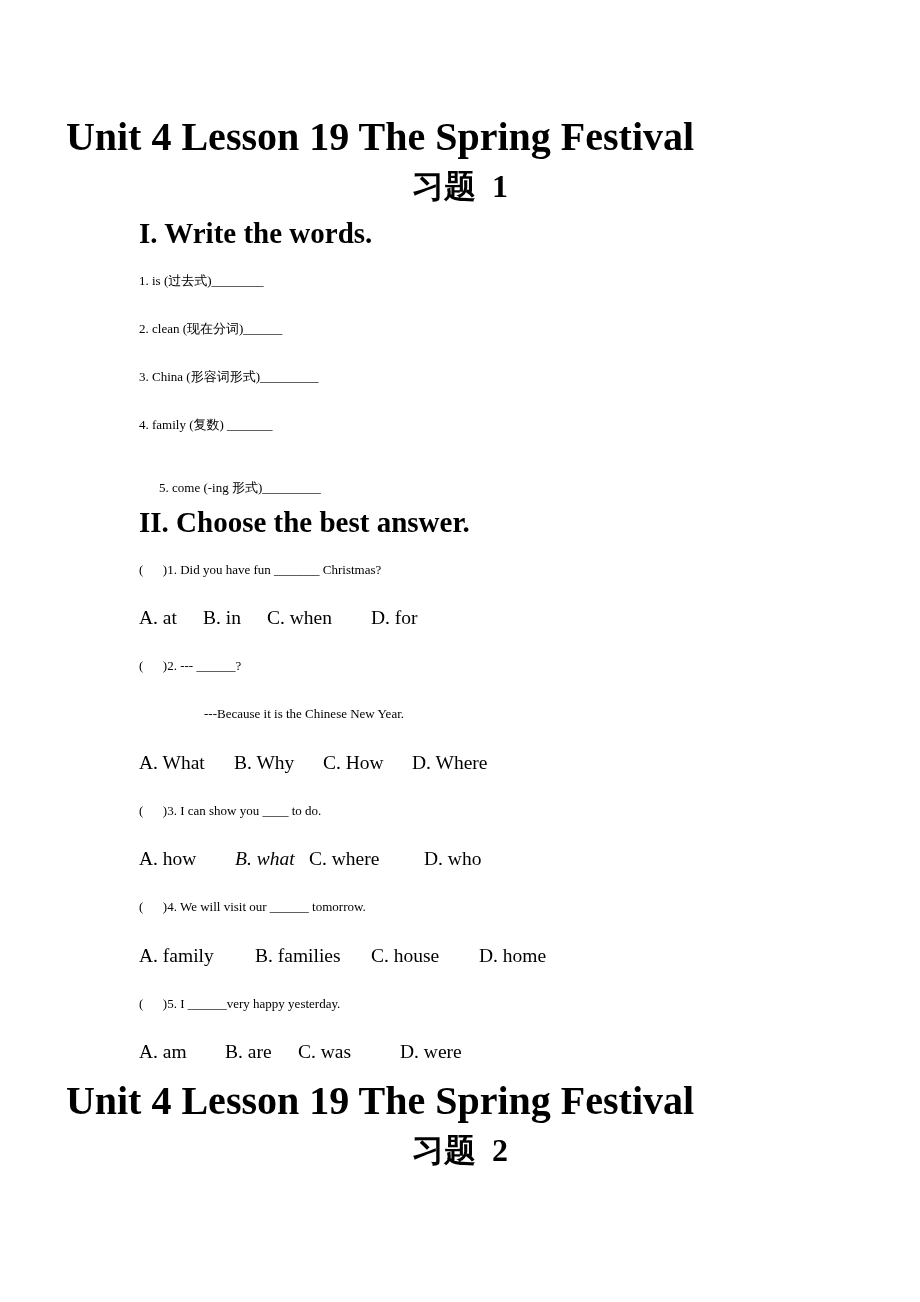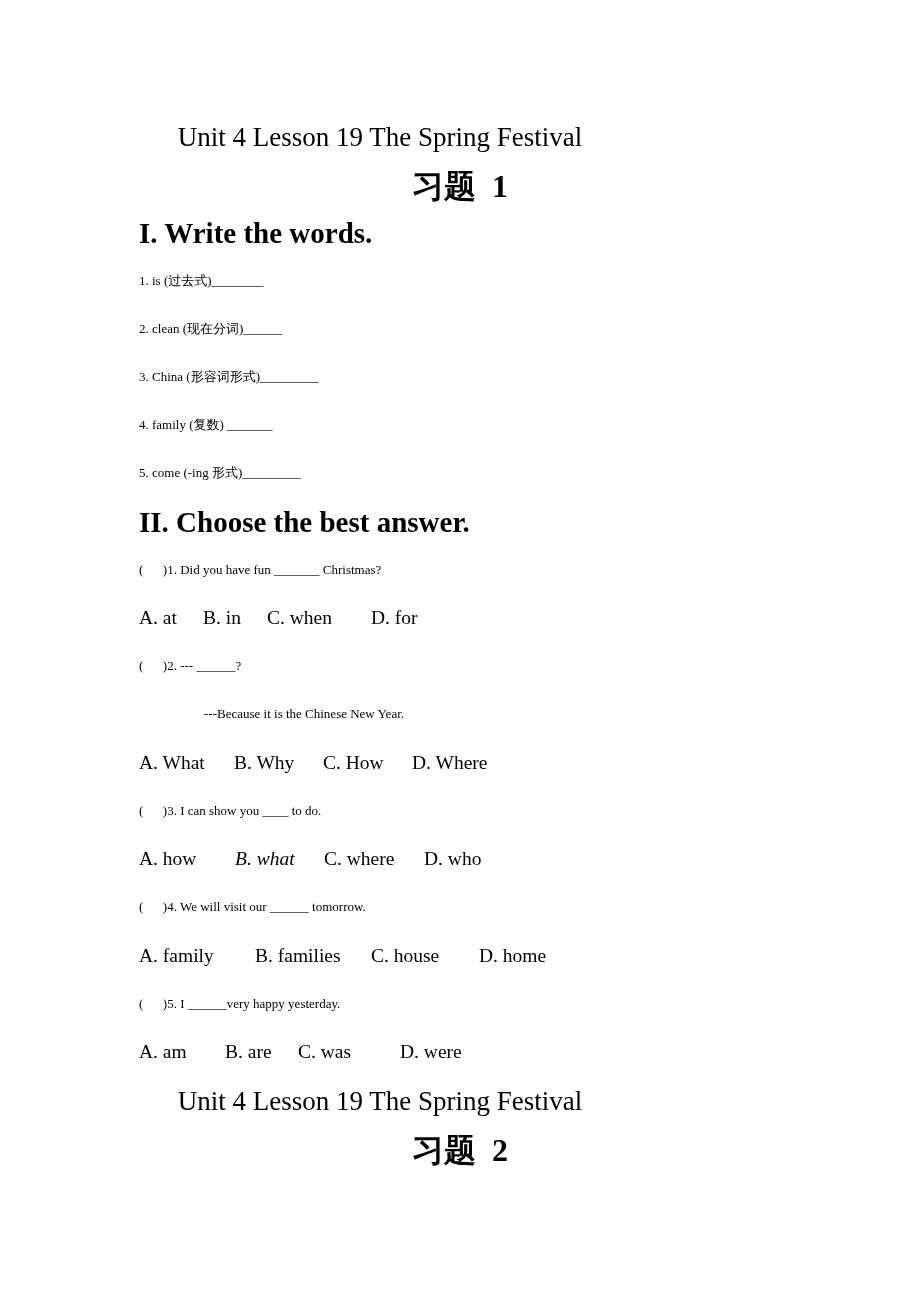--- a/index.html
+++ b/index.html
@@ -1,19 +1,19 @@
 <!DOCTYPE html>
 <html><head>
 <meta charset="utf-8">
 <style>
   html, body { margin: 0; padding: 0; background: #ffffff; }
   body { width: 920px; height: 1302px; position: relative; overflow: hidden;
          font-family: "Liberation Serif", "DejaVu Serif", serif; color: #000; }
   .title { position: absolute; left: 0; width: 760px; text-align: center;
-           font-weight: normal; font-size: 27px; line-height: 40px; }
+           font-weight: bold; font-size: 40px; line-height: 40px; }
   .subtitle { position: absolute; left: 0; width: 920px; text-align: center;
               font-weight: bold; font-size: 32px; line-height: 40px; }
   .subtitle .cjk { font-family: Liberation Mono, monospace; font-weight: bold; }
   .section { position: absolute; left: 139px; font-weight: bold; font-size: 29px; line-height: 34px; }
   .line { position: absolute; left: 139px; font-size: 13px; line-height: 24px; white-space: pre; }
   .opt { position: absolute; font-size: 19.5px; line-height: 24px; white-space: pre; }
   .indent { left: 204px; }
 </style>
 </head>
 <body>
@@ -21,41 +21,41 @@
 <div class="title" style="top:117px;">Unit 4 Lesson 19 The Spring Festival</div>
 <div class="subtitle" style="top:166px;">
   <span class="cjk">习题</span>&nbsp;&nbsp;<span>1</span>
 </div>
 
 <div class="section" style="top:216px;">I. Write the words.</div>
 <div class="line" style="top:269px;">1. is (过去式)________</div>
 <div class="line" style="top:317px;">2. clean (现在分词)______</div>
 <div class="line" style="top:365px;">3. China (形容词形式)_________</div>
 <div class="line" style="top:413px;">4. family (复数) _______</div>
-<div class="line" style="top:461px;">5. come (-ing 形式)_________</div>
+<div class="line" style="top:476px;margin-left:20px;">5. come (-ing 形式)_________</div>
 
 <div class="section" style="top:505px;">II. Choose the best answer.</div>
 
 <div class="line" style="top:558px;">(      )1. Did you have fun _______ Christmas?</div>
 <div class="opt" style="top:606px; left:139px;">A. at</div>
 <div class="opt" style="top:606px; left:203px;">B. in</div>
 <div class="opt" style="top:606px; left:267px;">C. when</div>
 <div class="opt" style="top:606px; left:371px;">D. for</div>
 
 <div class="line" style="top:654px;">(      )2. --- ______?</div>
 <div class="line indent" style="top:702px;">---Because it is the Chinese New Year.</div>
 <div class="opt" style="top:751px; left:139px;">A. What</div>
 <div class="opt" style="top:751px; left:234px;">B. Why</div>
 <div class="opt" style="top:751px; left:323px;">C. How</div>
 <div class="opt" style="top:751px; left:412px;">D. Where</div>
 
 <div class="line" style="top:799px;">(      )3. I can show you ____ to do.</div>
 <div class="opt" style="top:847px; left:139px;">A. how</div>
 <div class="opt" style="top:847px; left:235px;font-style:italic;">B. what</div>
-<div class="opt" style="top:847px; left:324px;font-family:Liberation Serif, serif;">C. where</div>
+<div class="opt" style="top:847px; left:309px;font-family:Liberation Serif, serif;">C. where</div>
 <div class="opt" style="top:847px; left:424px;">D. who</div>
 
 <div class="line" style="top:895px;">(      )4. We will visit our ______ tomorrow.</div>
 <div class="opt" style="top:944px; left:139px;">A. family</div>
 <div class="opt" style="top:944px; left:255px;">B. families</div>
 <div class="opt" style="top:944px; left:371px;">C. house</div>
 <div class="opt" style="top:944px; left:479px;">D. home</div>
 
 <div class="line" style="top:992px;">(      )5. I ______very happy yesterday.</div>
 <div class="opt" style="top:1040px; left:139px;">A. am</div>

